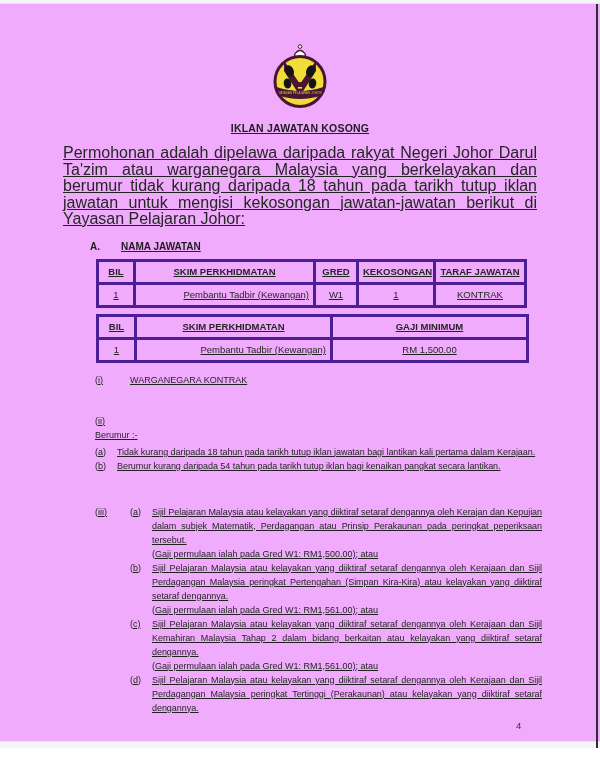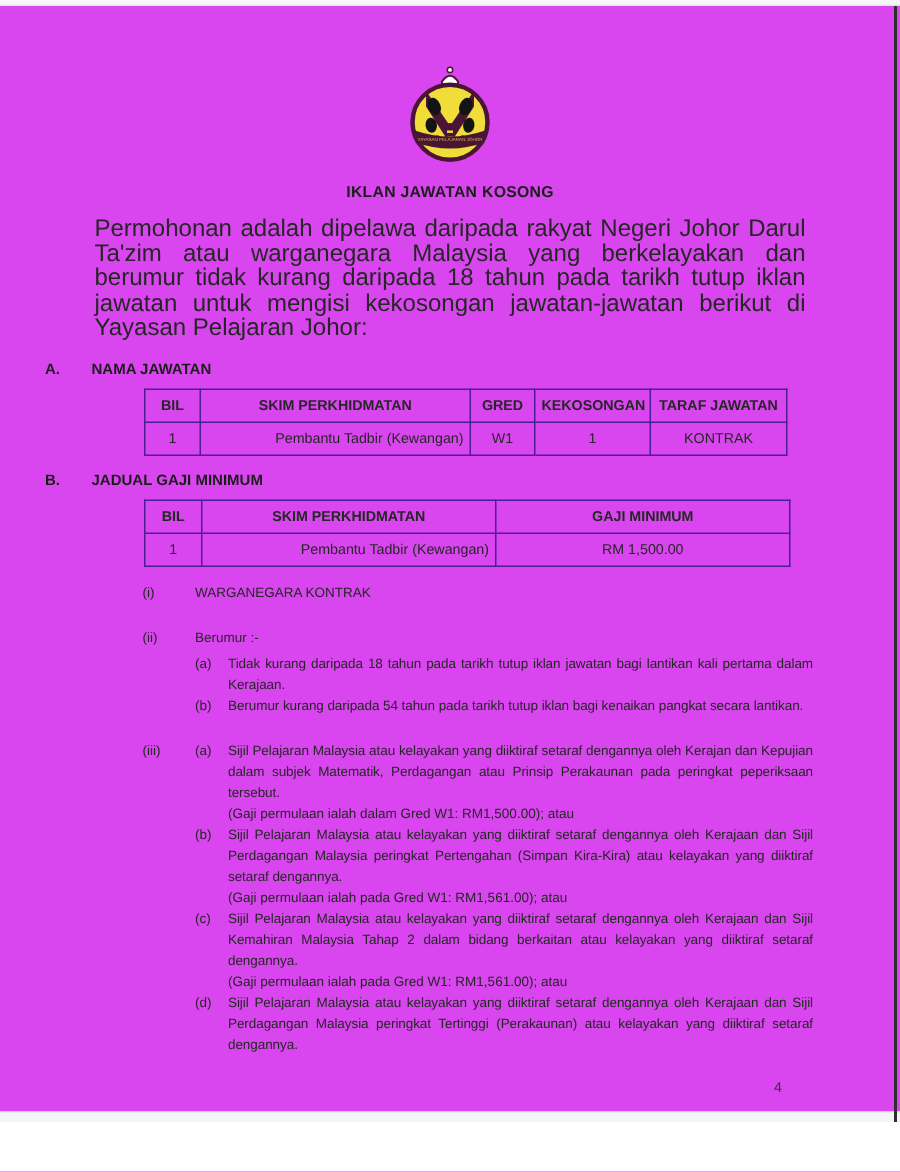--- a/index.html
+++ b/index.html
@@ -1,23 +1,24 @@
 <!DOCTYPE html>
 <html lang="ms"><head>
 <meta charset="utf-8">
 <style>
   * { margin:0; padding:0; box-sizing:border-box; }
   html,body { background:#ffffff; }
   .page {
     position:relative;
     width:600px; height:748px;
-    background:#d946ef;
+    background:#f0abfc;
     font-family:"Liberation Sans", sans-serif;
     color:#222;
     overflow:hidden;
+    text-decoration:underline;
   }
   .edge-top {
     position:absolute; top:0; left:0; right:0; height:4px;
     background:#f6f6f8; border-bottom:1px solid #e5e5e8;
   }
   .edge-bottom {
     position:absolute; bottom:0; left:0; right:0; height:7px;
     background:#f5f5f7; border-top:1px solid #e9e9ec;
   }
   .edge-right {
@@ -28,43 +29,43 @@
   .doc-title {
     margin-top:13px; text-align:center;
     font-weight:bold; font-size:10.5px; line-height:14px; letter-spacing:.2px;
     color:#1c1c1c;
   }
   .intro {
     margin:10px 63px 0 63px;
     font-size:16px; line-height:16.5px; text-align:justify; color:#262626;
   }
   .sec-head {
-    padding-left:30px; margin-top:12px;
+    padding-left:90px; margin-top:12px;
     font-weight:bold; font-size:10px; line-height:13px; color:#1c1c1c;
   }
   .sec-head .sec-label { display:inline-block; width:31px; }
   .sec-head-b { margin-top:10px; }
   .sec-head-c { margin-top:6px; }
   table.tbl {
     margin:6px 0 0 96px; border-collapse:collapse;
     font-size:9.5px; color:#262626; table-layout:fixed;
   }
   .tbl-a { width:428px; }
   .tbl-b { width:430px; }
-  .tbl th, .tbl td { border:1px solid #4c1d95; padding:4.5px 4px; height:22px; }
+  .tbl th, .tbl td { border:3px solid #4c1d95; padding:4.5px 4px; height:22px; }
   .tbl th { font-weight:bold; text-align:center; }
   .tbl td { text-align:center; }
   .tbl td.cell-left { text-align:right; padding-left:8px; }
   
   .c-item { display:flex; margin:0 58px 0 95px; font-size:9px; line-height:14px; color:#262626; }
   .c-item .c-num { width:35px; flex:none; }
   .c-item .c-body { flex:1; min-width:0; }
   .c-item-i { margin-top:10px; }
-  .c-item-ii { margin-top:16px; }
-  .c-item-iii { margin-top:16px; }
+  .c-item-ii { margin-top:27px;flex-direction:column; }
+  .c-item-iii { margin-top:32px; }
   .sub-wrap { margin-top:3px; }
   .sub-item { display:flex; }
   .sub-item .sub-letter { width:22px; flex:none; }
   .sub-item .sub-body { flex:1; min-width:0; }
   .sub-text { text-align:justify; letter-spacing:-0.05px; }
   .sub-note { text-align:left; }
   .page-num {
     position:absolute; top:720px; left:516px;
     font-size:9.5px; color:#333;
   }
@@ -131,23 +132,20 @@
     <tr>
       <td>1</td>
       <td class="cell-left">Pembantu Tadbir (Kewangan)</td>
       <td>W1</td>
       <td>1</td>
       <td>KONTRAK</td>
     </tr>
   </tbody>
     </table>
 
-  <div class="sec-head sec-head-b">
-    <span class="sec-label">B.</span><span>JADUAL GAJI MINIMUM</span>
-  </div>
   <table class="tbl tbl-b">
     <colgroup>
         <col style="width:38px">
         <col style="width:196px">
         <col style="width:196px">
       </colgroup>
     <tbody>
         <tr>
       <th>BIL</th>
       <th>SKIM PERKHIDMATAN</th>
@@ -188,21 +186,21 @@
     </div>
   </div>
 
   <div class="c-item c-item-iii">
     <span class="c-num">(iii)</span>
     <div class="c-body">
       <div class="sub-item">
         <span class="sub-letter">(a)</span>
         <div class="sub-body">
           <div class="sub-text">Sijil Pelajaran Malaysia atau kelayakan yang diiktiraf setaraf dengannya oleh Kerajan dan Kepujian dalam subjek Matematik, Perdagangan atau Prinsip Perakaunan pada peringkat peperiksaan tersebut.</div>
-          <div class="sub-note">(Gaji permulaan ialah dalam Gred W1: RM1,500.00); atau</div>
+          <div class="sub-note">(Gaji permulaan ialah pada Gred W1: RM1,500.00); atau</div>
         </div>
       </div>
       <div class="sub-item">
         <span class="sub-letter">(b)</span>
         <div class="sub-body">
           <div class="sub-text">Sijil Pelajaran Malaysia atau kelayakan yang diiktiraf setaraf dengannya oleh Kerajaan dan Sijil Perdagangan Malaysia peringkat Pertengahan (Simpan Kira-Kira) atau kelayakan yang diiktiraf setaraf dengannya.</div>
           <div class="sub-note">(Gaji permulaan ialah pada Gred W1: RM1,561.00); atau</div>
         </div>
       </div>
       <div class="sub-item">

